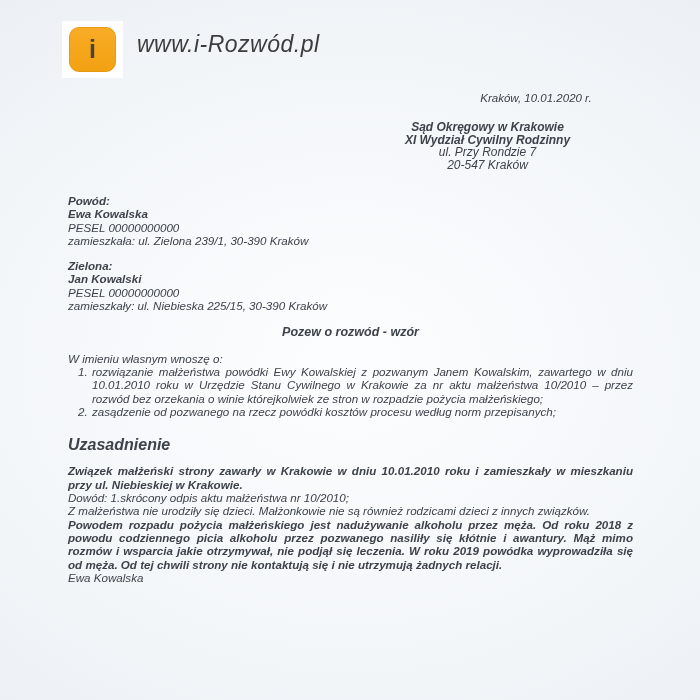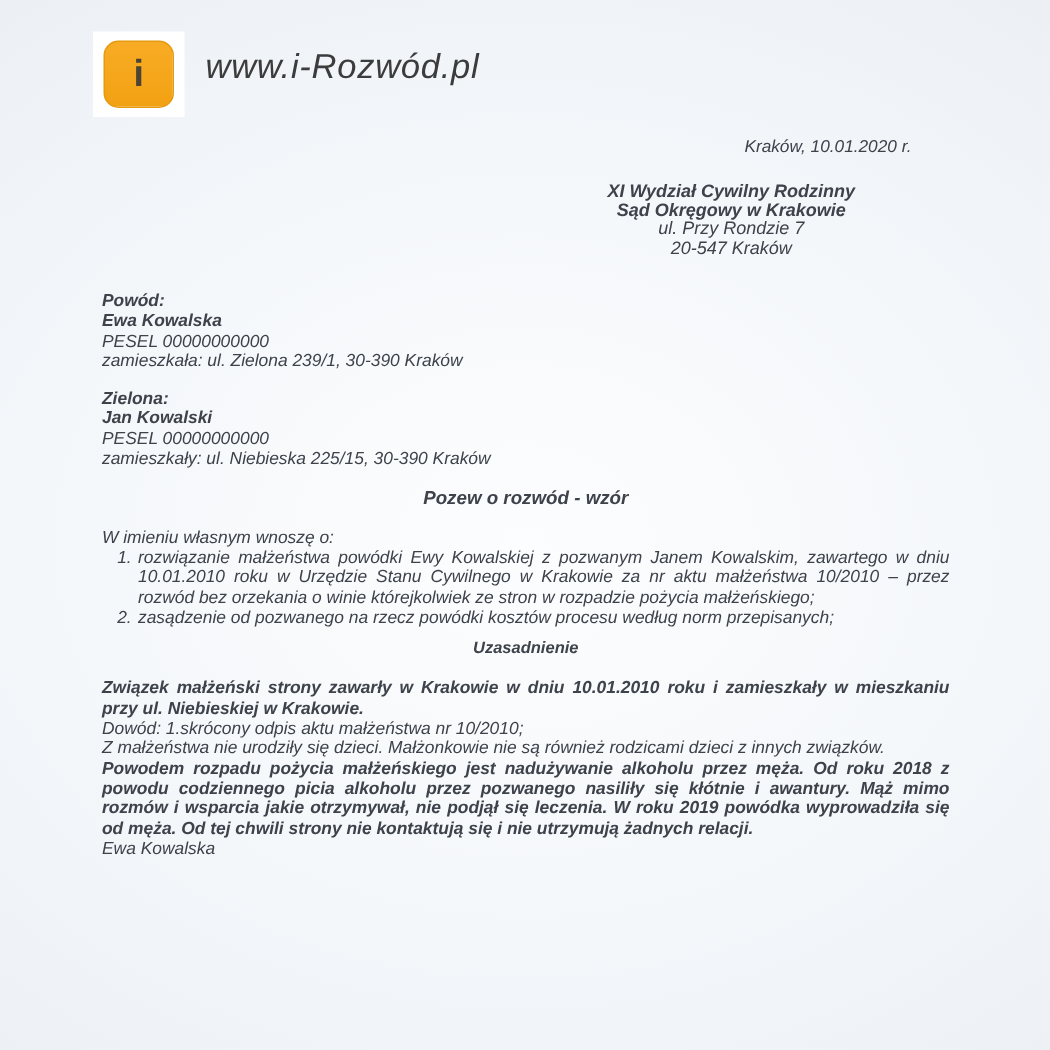--- a/index.html
+++ b/index.html
@@ -35,21 +35,21 @@
   }
   .site-title {
     position: absolute; left: 137px; top: 31px;
     font-size: 23px; letter-spacing: 0.5px;
     color: #3c3c3c;
     white-space: nowrap;
     font-style: italic;
   }
 
   .date-line {
-    position: absolute; top: 92px; left: 432px; width: 240px;
+    position: absolute; top: 92px; left: 416px; width: 240px;
     text-align: center;
     font-style: italic; font-size: 11.5px;
   }
 
   .court {
     position: absolute; top: 121px; left: 340px; width: 295px;
     text-align: center;
     font-style: italic; font-size: 12px; line-height: 12.7px;
   }
   .bold { font-weight: bold; }
@@ -68,22 +68,22 @@
   }
   .intro { margin: 0; }
   ol.claims {
     margin: 0; padding: 0 0 0 23px;
   }
   ol.claims li {
     text-align: justify;
     padding-left: 1px;
   }
   .section-title {
-    text-align: center; font-weight: bold; font-size: 11px;
-    margin: 8px 0 13px 0;
+    text-align: left; font-weight: bold; font-size: 16px;
+    margin: 20px 0 13px 0;
   }
   .para { margin: 0; }
   .para.justify { text-align: justify; font-weight: bold; }
   .signature { margin: 0; }
   .attachments { margin-top: 15px; }
 </style>
 </head>
 <body>
 
 <div class="page">
@@ -91,22 +91,22 @@
   <div class="logo-box">
     <div class="logo-square">
       <span class="logo-i">i</span>
     </div>
   </div>
   <div class="site-title">www.i-Rozwód.pl</div>
 
   <div class="date-line">Kraków, 10.01.2020 r.</div>
 
   <div class="court">
+    <div class="bold">Sąd Okręgowy w Krakowie</div>
     <div class="bold">XI Wydział Cywilny Rodzinny</div>
-    <div class="bold">Sąd Okręgowy w Krakowie</div>
     <div>ul. Przy Rondzie 7</div>
     <div>20-547 Kraków</div>
   </div>
 
   <div class="doc">
 
     <div class="party party-1">
       <div class="bold">Powód:</div>
       <div class="bold">Ewa Kowalska</div>
       <div>PESEL 00000000000</div>

